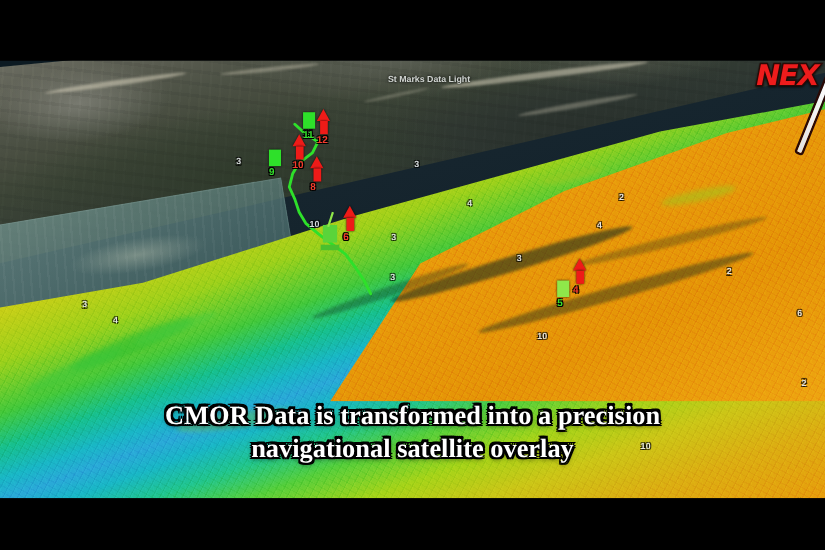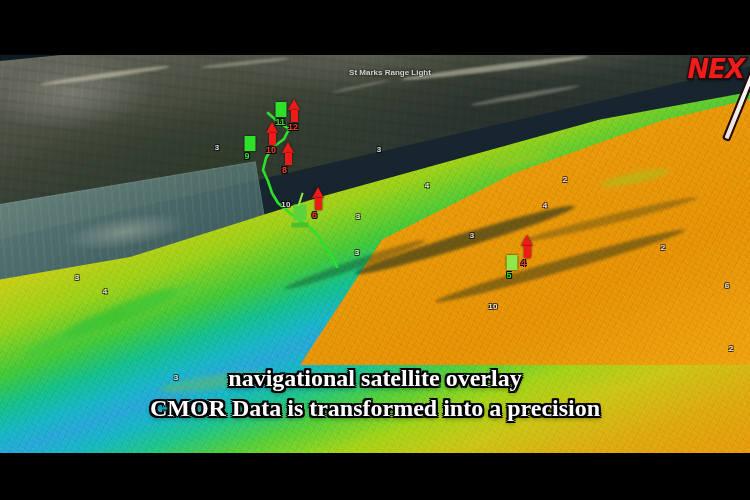--- a/index.html
+++ b/index.html
@@ -241,21 +241,21 @@
         <div class="depth" style="left: 472px; top: 180px;">3</div>
         <div class="depth" style="left: 727px; top: 230px;">6</div>
         <div class="depth" style="left: 77px; top: 222px;">3</div>
         <div class="depth" style="left: 105px; top: 236px;">4</div>
         <div class="depth" style="left: 357px; top: 197px;">3</div>
         <div class="depth" style="left: 493px; top: 251px;">10</div>
         <div class="depth" style="left: 176px; top: 322px;">3</div>
         <div class="depth" style="left: 587px; top: 351px;">10</div>
         <div class="depth" style="left: 731px; top: 293px;">2</div>
         <div class="depth" style="left: 727px; top: 402px;">3</div>
-        <div class="place-label" style="left: 390px; top: 17px;">St Marks Range Light</div>
+        <div class="place-label" style="left: 390px; top: 17px;">St Marks Data Light</div>
         <div class="pile" style="left: 300px; top: 155px;">
           <div class="post"></div>
           <div class="box"></div>
           <div class="base"></div>
         </div>
         <div class="depth" style="left: 286px; top: 149px;">10</div>
         <div class="marker" style="left: 281px; top: 72px;">
           <div class="can" style="background:#2ee02a"></div>
           <div class="mk-label lbl-green">11</div>
         </div>
@@ -293,21 +293,21 @@
           <div class="mk-label lbl-red">4</div>
         </div>
       </div>
 
     <div class="logo">
       <div class="logo-row logo-nex">NEX</div>
       <div class="logo-slash"></div>
     </div>
 
     <div class="caption">
+      <div>CMOR Data is transformed into a precision</div>
       <div>navigational satellite overlay</div>
-      <div>CMOR Data is transformed into a precision</div>
     </div>
 
   </div>
 
   <div class="bar" id="bar-top"></div>
   <div class="bar" id="bar-bottom"></div>
 </div>
 
 </body></html>

